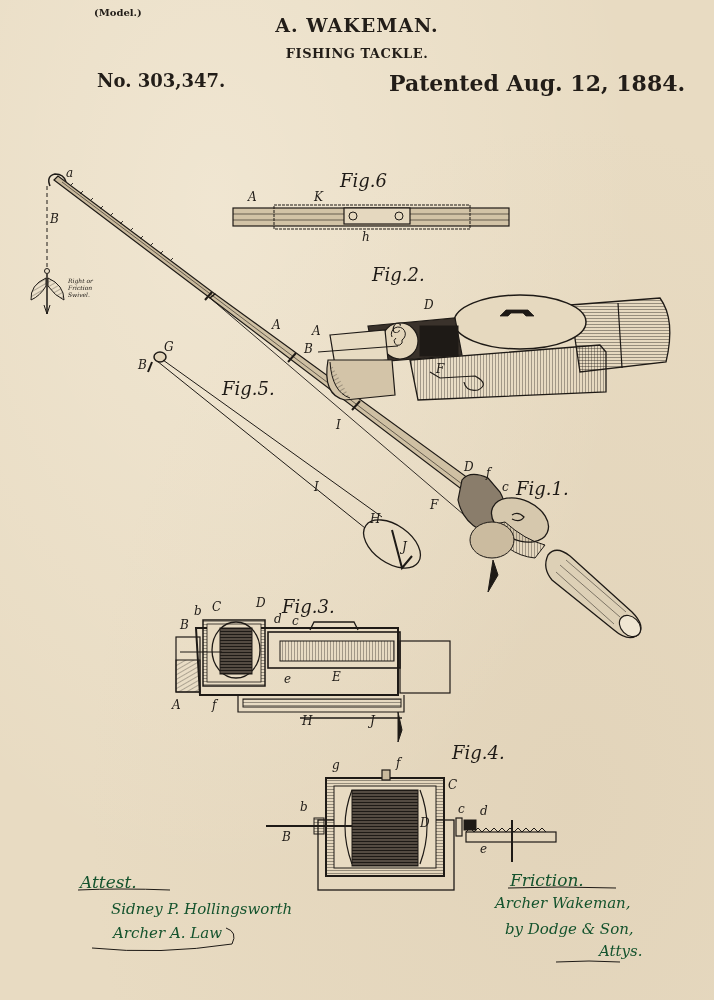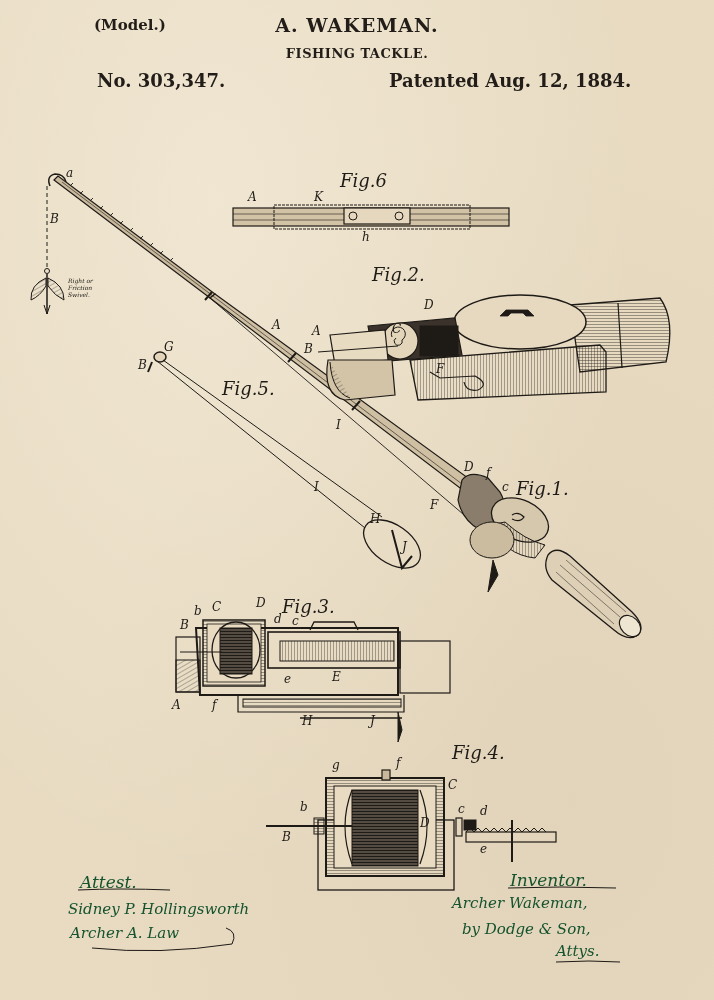--- a/index.html
+++ b/index.html
@@ -11,31 +11,31 @@
     color: #1e1a16;
   }
   .paper {
     position: absolute; inset: 0;
     background:
       radial-gradient(ellipse at 30% 20%, rgba(255,250,238,0.35), transparent 60%),
       radial-gradient(ellipse at 80% 80%, rgba(200,180,150,0.18), transparent 60%),
       #e8dbc2;
   }
   .hdr { position: absolute; white-space: nowrap; font-family: "DejaVu Serif", serif; font-weight: bold; color: #221d18; }
-  .model { left: 94px; top: 16px; font-size: 15px; }
+  .model { left: 94px; top: 7px; font-size: 10px; }
   .inventor-name { left: 0; width: 714px; text-align: center; top: 14px; font-size: 19px; letter-spacing: 1px; }
   .title { left: 0; width: 714px; text-align: center; top: 46px; font-size: 13px; letter-spacing: 0.5px; }
   .patent-no { left: 97px; top: 70px; font-size: 18px; text-align: right; }
-  .patent-date { left: 389px; top: 70px; font-size: 18px; }
+  .patent-date { left: 389px; top: 70px; font-size: 22px; }
   .figlabel { position: absolute; font-family: "DejaVu Serif", serif; font-style: italic; font-size: 18px; white-space: nowrap; color: #1e1a16; }
   .ref { position: absolute; font-family: "DejaVu Serif", serif; font-style: italic; font-size: 12px; color: #1e1a16; white-space: nowrap; }
   .note { position: absolute; font-family: "DejaVu Serif", serif; font-style: italic; font-size: 6px; line-height: 7px; color: #1e1a16; }
   .sig { position: absolute; font-family: "DejaVu Serif", serif; font-style: italic; color: #14532d; white-space: nowrap; }
   .sig-head { font-size: 17px; }
-  .sig-line { font-size: 15px; }
+  .sig-line { font-size: 15px; margin-left: 43px; }
   svg.draw { position: absolute; left: 0; top: 0; }
 </style>
 </head>
 <body>
 
 <div class="paper"></div>
 
 <div class="hdr model">(Model.)</div>
 <div class="hdr inventor-name">A. WAKEMAN.</div>
 <div class="hdr title">FISHING TACKLE.</div>
@@ -254,16 +254,16 @@
 <div class="ref" style="left:282px; top:830px;">B</div>
 <div class="ref" style="left:420px; top:816px;">D</div>
 <div class="ref" style="left:458px; top:802px;">c</div>
 <div class="ref" style="left:480px; top:804px;">d</div>
 <div class="ref" style="left:480px; top:842px;">e</div>
 
 <div class="sig sig-head" style="left:80px; top:872px;">Attest.</div>
 <div class="sig sig-line" style="left:68px; top:900px;">Sidney P. Hollingsworth</div>
 <div class="sig sig-line" style="left:70px; top:924px;">Archer A. Law</div>
 
-<div class="sig sig-head" style="left:510px; top:870px;">Inventor.</div>
+<div class="sig sig-head" style="left:510px; top:870px;">Friction.</div>
 <div class="sig sig-line" style="left:452px; top:894px;">Archer Wakeman,</div>
 <div class="sig sig-line" style="left:462px; top:920px;">by Dodge &amp; Son,</div>
 <div class="sig sig-line" style="left:556px; top:942px;">Attys.</div>
 
 </body></html>

